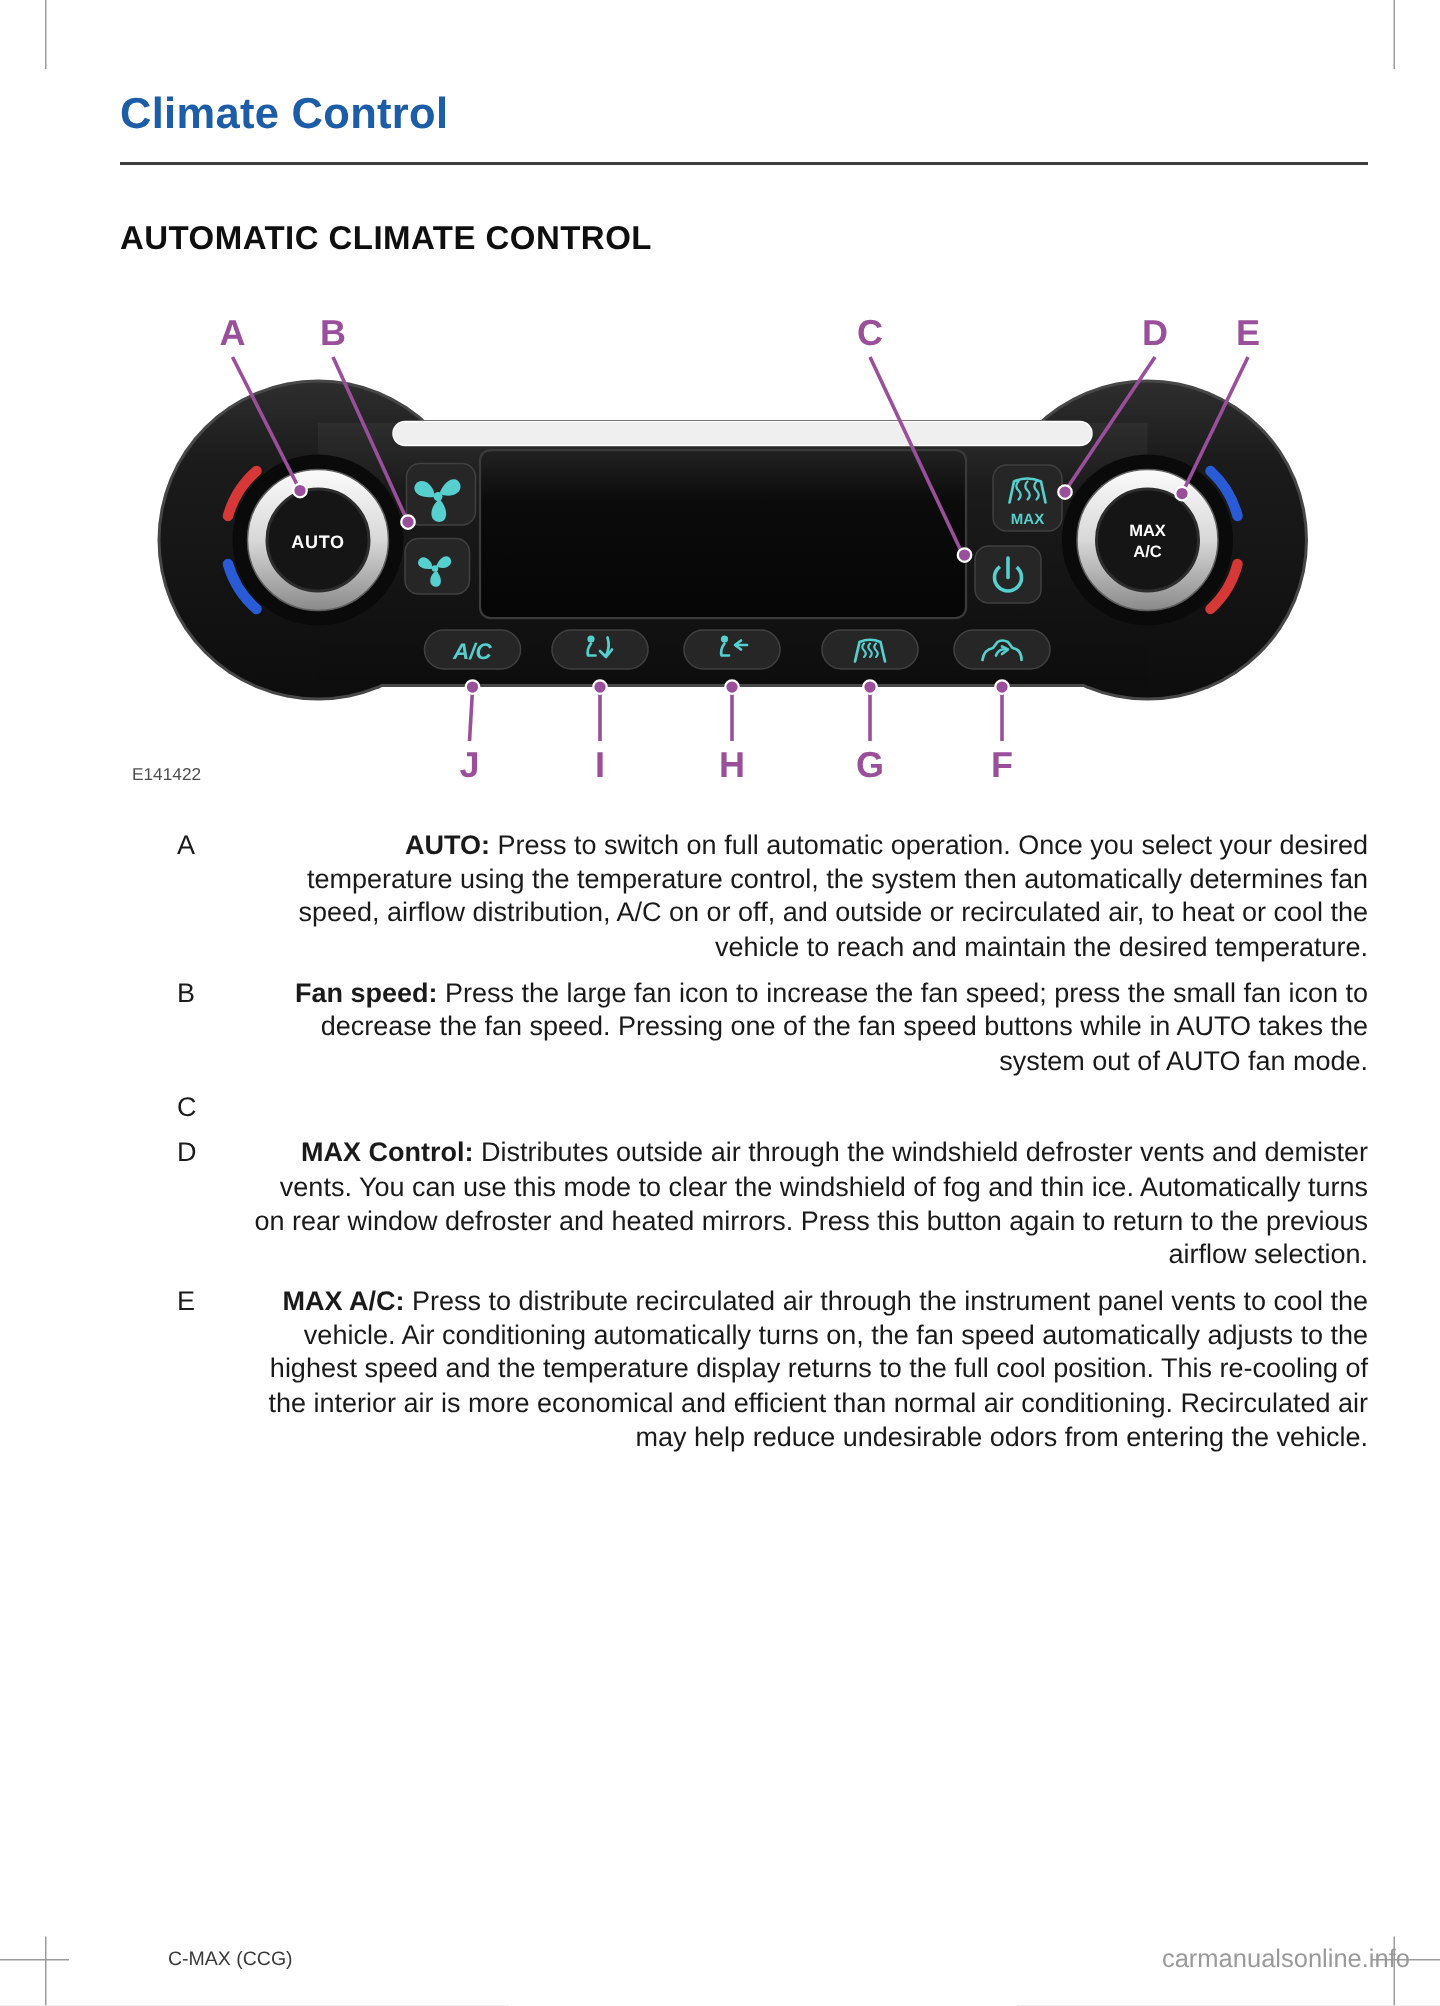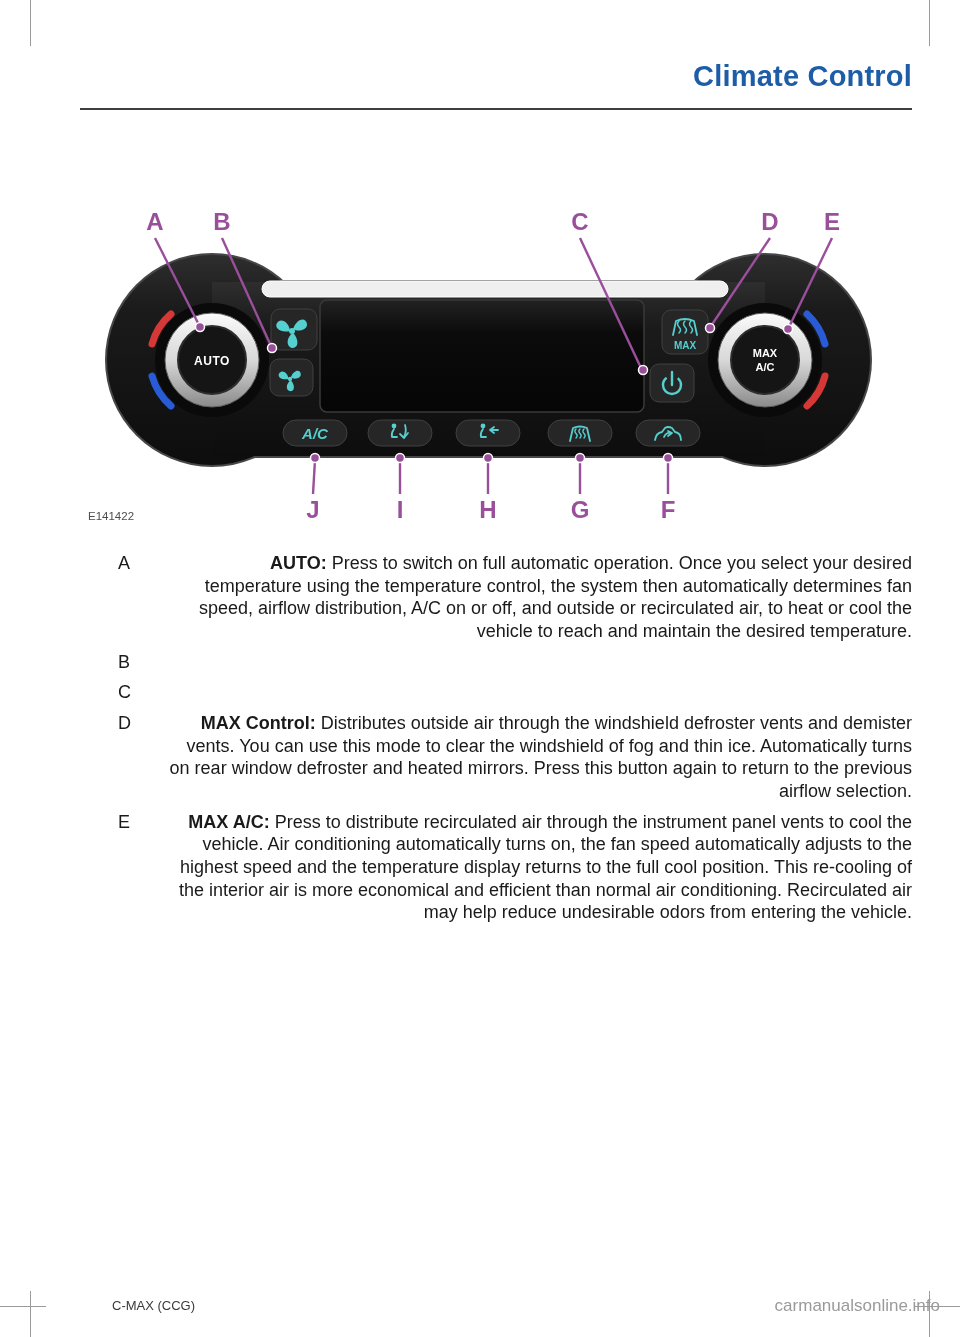--- a/index.html
+++ b/index.html
@@ -7,21 +7,21 @@
     position:relative; width:960px; height:1337px; margin:0 auto;
     background:#ffffff; overflow:hidden;
     font-family:"Liberation Sans", sans-serif; color:#1a1a1a;
   }
   .crop { position:absolute; background:#9b9b9b; }
   .crop.v { width:1px; height:46px; }
   .crop.h { height:1px; width:46px; }
 
   .header-title {
     position:absolute; top:60px; left:80px; width:832px;
-    text-align:right; font-size:29px; font-weight:bold; color:#1d5ca7;
+    text-align:left; font-size:29px; font-weight:bold; color:#1d5ca7;
     letter-spacing:0.2px;
   }
   .header-rule { position:absolute; top:108px; left:80px; width:832px; height:2px; background:#3e3e3e; }
 
   .section-title {
     position:absolute; top:146px; left:80px;
     font-size:22px; font-weight:bold; color:#0f0f0f; letter-spacing:0.3px;
   }
 
   .figure { position:absolute; top:198px; left:85px; width:790px; height:330px; }
@@ -51,20 +51,21 @@
   <div class="crop v" style="left:30px; top:0;"></div>
   <div class="crop v" style="left:929px; top:0;"></div>
   <div class="crop v" style="left:30px; bottom:0;"></div>
   <div class="crop v" style="left:929px; bottom:0;"></div>
   <div class="crop h" style="left:0; top:1306px;"></div>
   <div class="crop h" style="right:0; top:1306px;"></div>
 
   <div class="header-title">Climate Control</div>
   <div class="header-rule"></div>
 
+  <div class="section-title">AUTOMATIC CLIMATE CONTROL</div>
 
   <div class="figure">
     <svg viewBox="0 0 790 330" width="790" height="330">
       <defs>
         <linearGradient id="silver" x1="0" y1="0" x2="0" y2="1">
           <stop offset="0" stop-color="#fbfbfb"></stop>
           <stop offset="0.5" stop-color="#d8d8d8"></stop>
           <stop offset="1" stop-color="#8a8a8a"></stop>
         </linearGradient>
         <linearGradient id="unitGrad" x1="0" y1="0" x2="0" y2="1">
@@ -232,20 +233,24 @@
     <div class="item">
       <div class="item-letter">A</div>
       <div class="item-text">
         <span class="term">AUTO:</span>
         <span>Press to switch on full automatic operation. Once you select your desired temperature using the temperature control, the system then automatically determines fan speed, airflow distribution, A/C on or off, and outside or recirculated air, to heat or cool the vehicle to reach and maintain the desired temperature.</span>
       </div>
     </div>
 
     <div class="item">
       <div class="item-letter">B</div>
+      <div class="item-text">
+        <span class="term">Fan speed:</span>
+        <span>Press the large fan icon to increase the fan speed; press the small fan icon to decrease the fan speed. Pressing one of the fan speed buttons while in AUTO takes the system out of AUTO fan mode.</span>
+      </div>
     </div>
 
     <div class="item">
       <div class="item-letter">C</div>
     </div>
 
     <div class="item">
       <div class="item-letter">D</div>
       <div class="item-text">
         <span class="term">MAX Control:</span>

